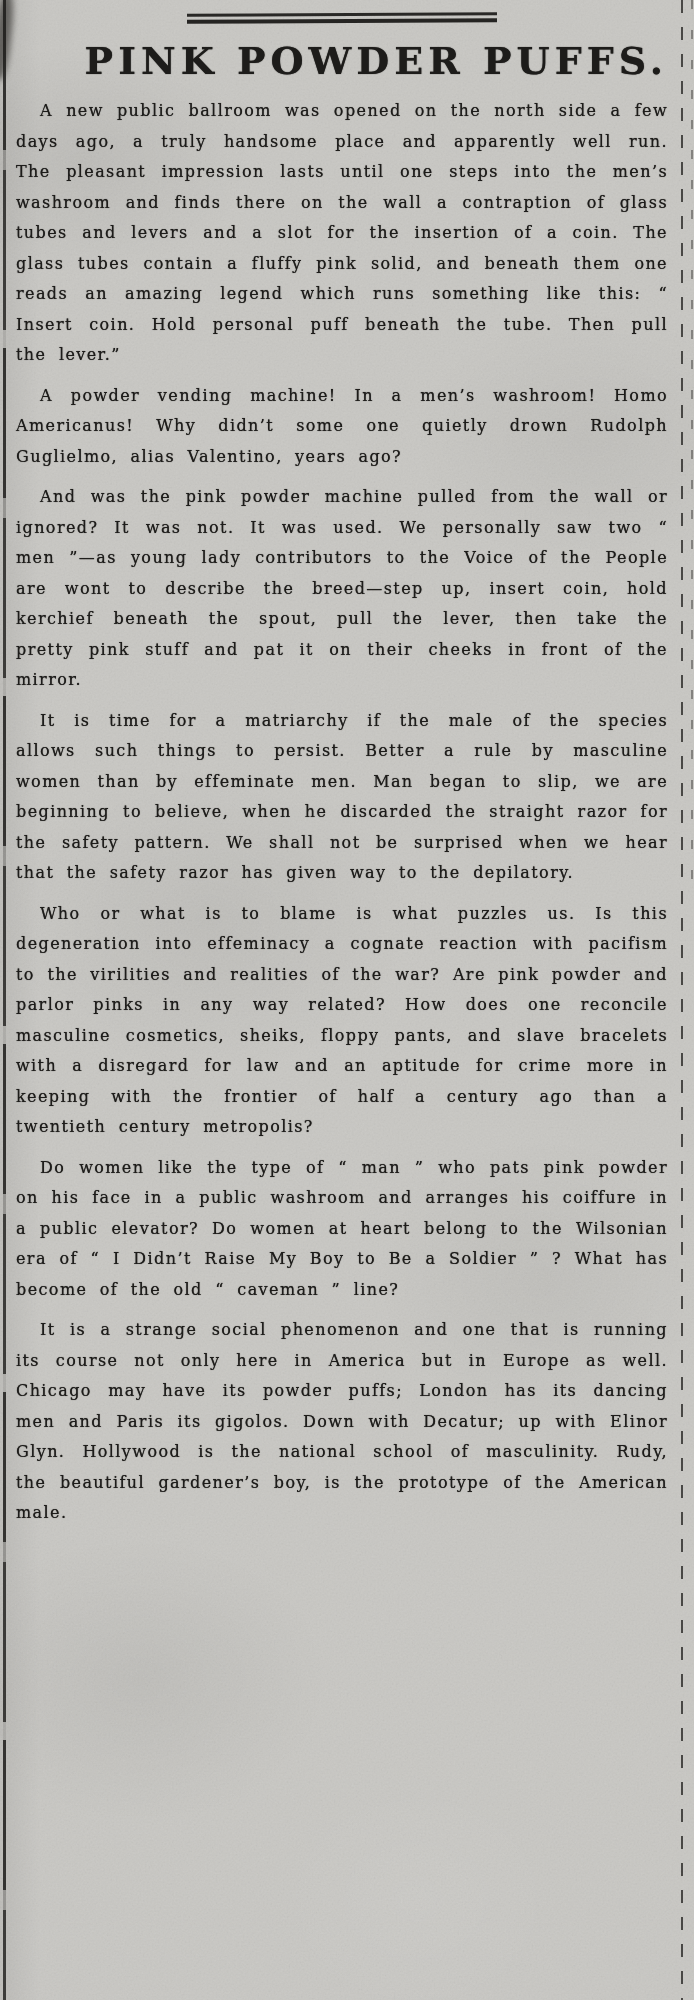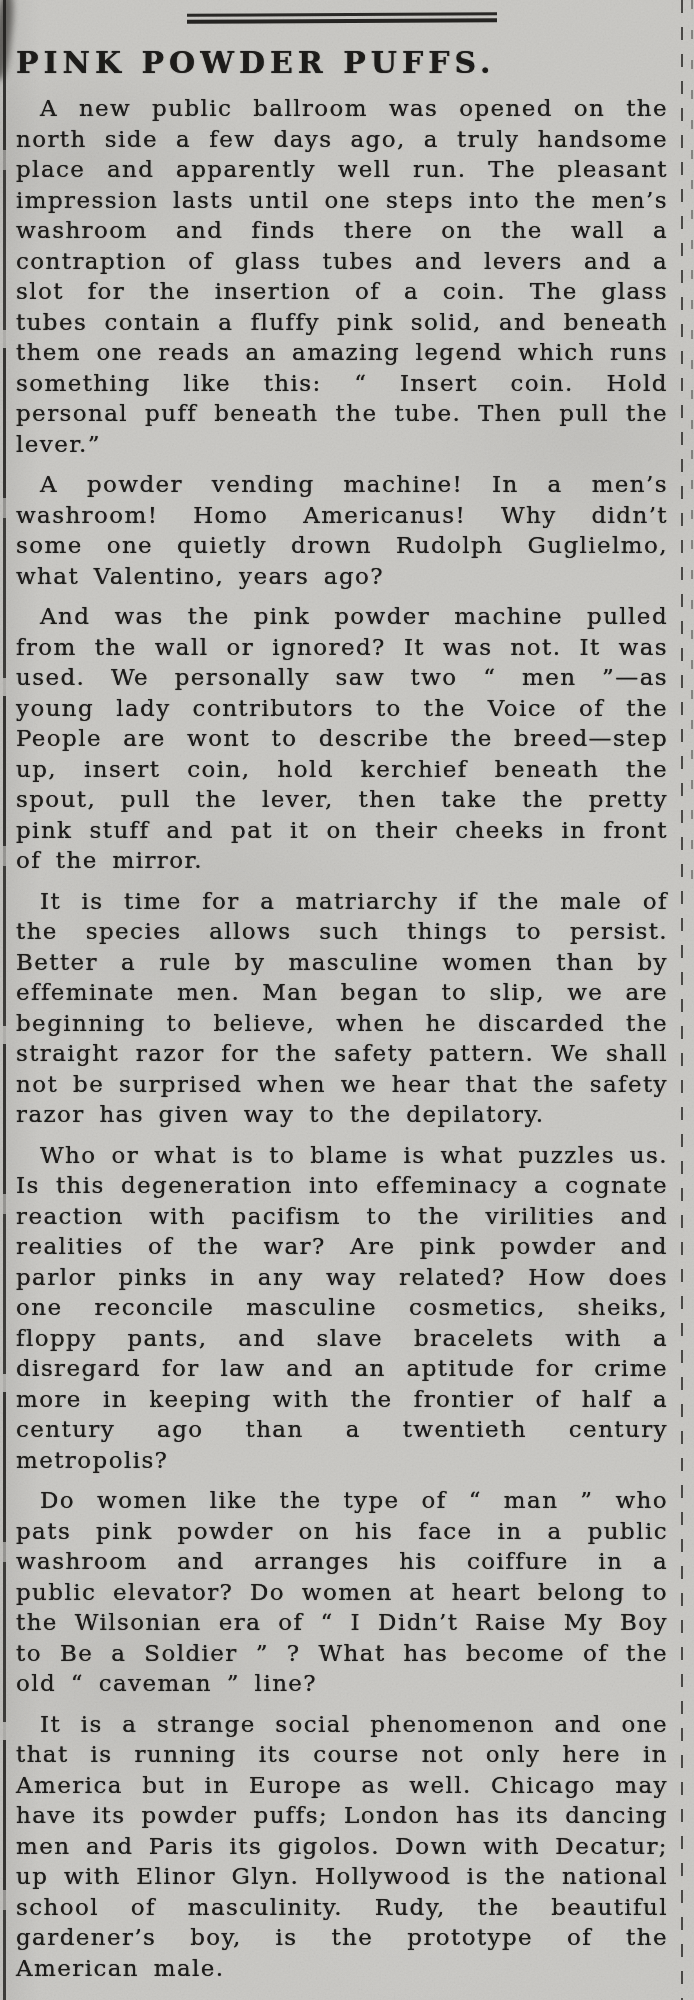--- a/index.html
+++ b/index.html
@@ -66,32 +66,32 @@
 
   .divider{
     width:310px;margin:13px auto 0;
     border-top:3px solid rgba(24,23,21,.9);
     border-bottom:4px solid rgba(24,23,21,.92);
     height:10px;
     transform:rotate(-0.3deg);
   }
 
   .title{
-    font-size:30px;
+    font-size:38px;
     font-weight:bold;
     letter-spacing:5px;
-    text-align:left;
+    text-align:right;
     color:var(--ink);
-    margin:22px 0 13px;
+    margin:15px 0 13px;
     text-shadow:0 0 1px rgba(25,24,22,.9);
     white-space:nowrap;
   }
 
   .body-text .para{
-    font-size:23px;
+    font-size:16px;
     line-height:30.5px;
     text-align:justify;
     text-indent:24px;
     letter-spacing:1.4px;
     word-spacing:6px;
     color:var(--ink);
     text-shadow:0 0 .8px rgba(28,27,25,.85);
     margin-bottom:10px;
   }
   .body-text .para:last-child{margin-bottom:0;}
@@ -118,21 +118,21 @@
   <div class="rule-right-edge"></div>
 
   <div class="content">
     <div class="divider"></div>
 
     <h1 class="title">PINK POWDER PUFFS.</h1>
 
     <div class="body-text">
 
     <p class="para">A new public ballroom was opened on the north side a few days ago, a truly handsome place and apparently well run.  The pleasant impression lasts until one steps into the men’s washroom and finds there on the wall a contraption of glass tubes and levers and a slot for the insertion of a coin.  The glass tubes contain a fluffy pink solid, and beneath them one reads an amazing legend which runs something like this: “ Insert coin.  Hold personal puff beneath the tube.  Then pull the lever.”</p>
-        <p class="para">A powder vending machine!  In a men’s washroom!  Homo Americanus!  Why didn’t some one quietly drown Rudolph Guglielmo, what Valentino, years ago?</p>
+        <p class="para">A powder vending machine!  In a men’s washroom!  Homo Americanus!  Why didn’t some one quietly drown Rudolph Guglielmo, alias Valentino, years ago?</p>
         <p class="para">And was the pink powder machine pulled from the wall or ignored?  It was not.  It was used.  We personally saw two “ men ”—as young lady contributors to the Voice of the People are wont to describe the breed—step up, insert coin, hold kerchief beneath the spout, pull the lever, then take the pretty pink stuff and pat it on their cheeks in front of the mirror.</p>
         <p class="para">It is time for a matriarchy if the male of the species allows such things to persist.  Better a rule by masculine women than by effeminate men.  Man began to slip, we are beginning to believe, when he discarded the straight razor for the safety pattern.  We shall not be surprised when we hear that the safety razor has given way to the depilatory.</p>
         <p class="para">Who or what is to blame is what puzzles us.  Is this degeneration into effeminacy a cognate reaction with pacifism to the virilities and realities of the war?  Are pink powder and parlor pinks in any way related?  How does one reconcile masculine cosmetics, sheiks, floppy pants, and slave bracelets with a disregard for law and an aptitude for crime more in keeping with the frontier of half a century ago than a twentieth century metropolis?</p>
         <p class="para">Do women like the type of “ man ” who pats pink powder on his face in a public washroom and arranges his coiffure in a public elevator?  Do women at heart belong to the Wilsonian era of “ I Didn’t Raise My Boy to Be a Soldier ” ?  What has become of the old “ caveman ” line?</p>
         <p class="para">It is a strange social phenomenon and one that is running its course not only here in America but in Europe as well.  Chicago may have its powder puffs; London has its dancing men and Paris its gigolos.  Down with Decatur; up with Elinor Glyn.  Hollywood is the national school of masculinity.  Rudy, the beautiful gardener’s boy, is the prototype of the American male.</p>
       </div>
 
   </div>
 
 </div>

